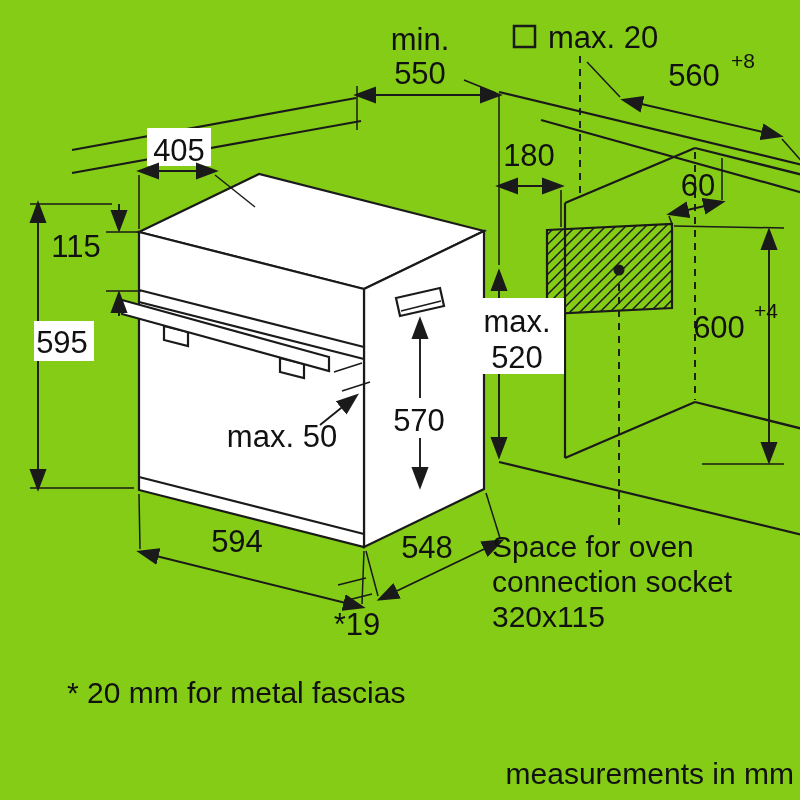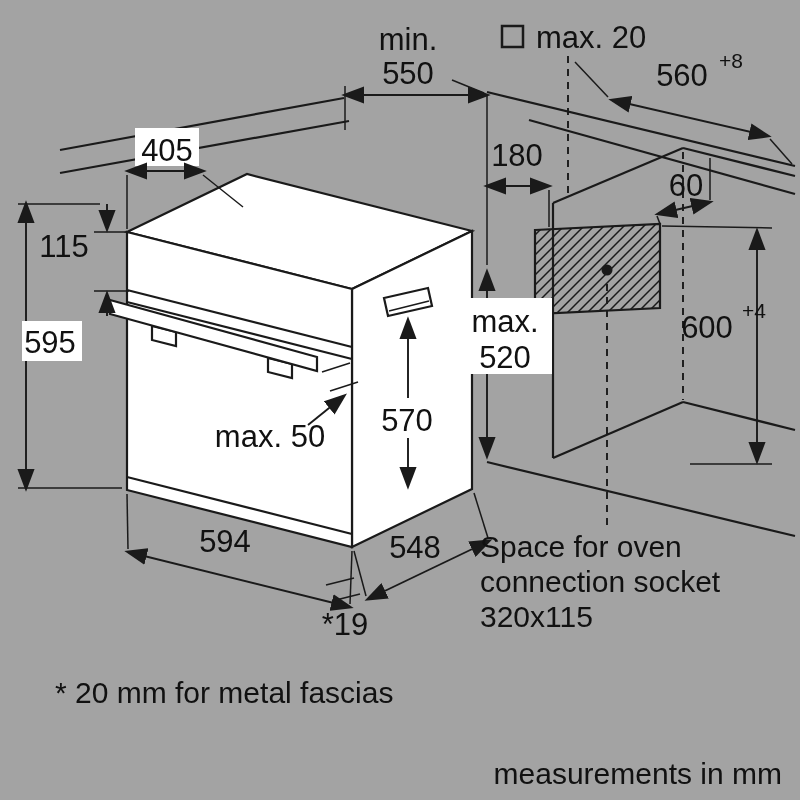--- a/index.html
+++ b/index.html
@@ -1,18 +1,18 @@
 <!DOCTYPE html>
 <html><head>
 <meta charset="utf-8">
 <style>
   html,body { margin:0; padding:0; background:#ffffff; }
   .page {
-    width:800px; height:800px; position:relative; background:#a3a3a3;
-    font-family:"Liberation Sans", sans-serif; box-sizing:border-box;
+    width:800px; height:800px; position:relative; background:#84cc16;
+    font-family:"Liberation Sans", sans-serif; box-sizing:border-box;padding-left:12px;
   }
   svg { display:block; }
   .ol  { stroke:#1a1a1a; stroke-width:2.2; fill:none; }
   .fl  { stroke:#1a1a1a; stroke-width:2.2; fill:#ffffff; }
   .dl  { stroke:#1a1a1a; stroke-width:1.9; fill:none; }
   .xl  { stroke:#1a1a1a; stroke-width:1.5; fill:none; }
   .dash{ stroke:#1a1a1a; stroke-width:1.9; fill:none; stroke-dasharray:7 6; }
   .lbl { font-family:"Liberation Sans", sans-serif; font-size:31px; fill:#111; }
   .note{ font-family:"Liberation Sans", sans-serif; font-size:30px; fill:#111; }
   .tol { font-family:"Liberation Sans", sans-serif; font-size:21px; fill:#111; }

